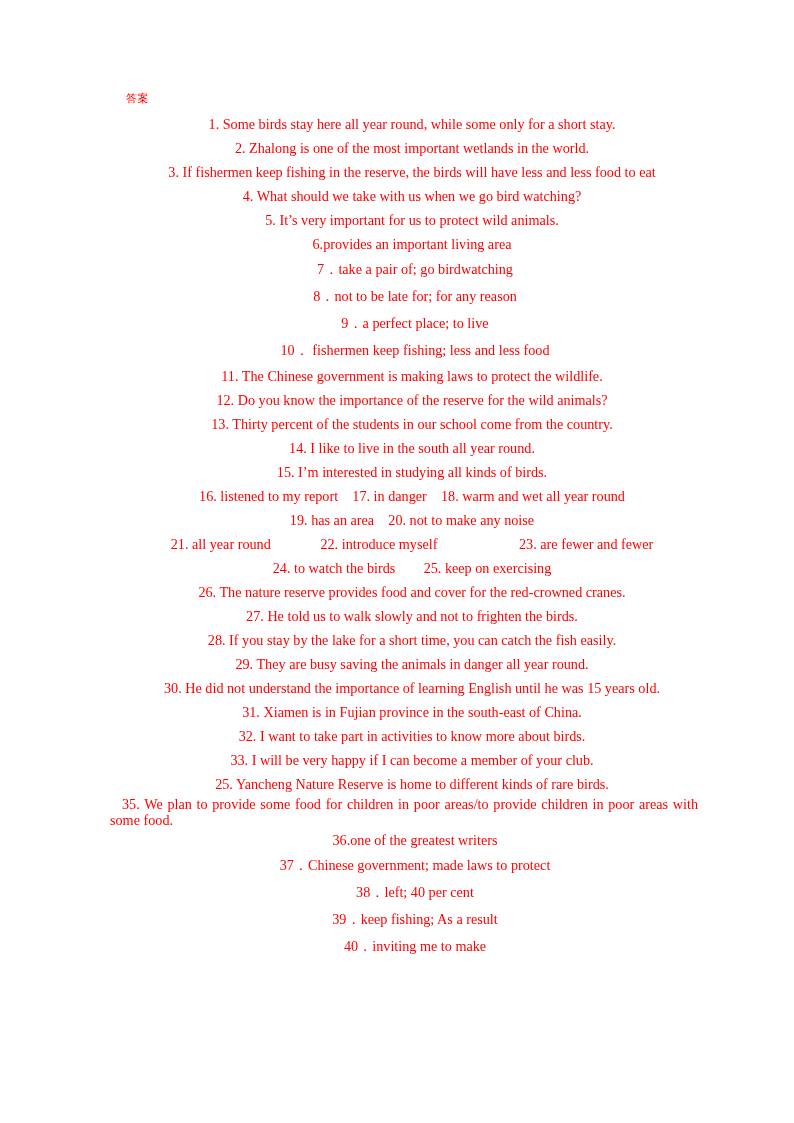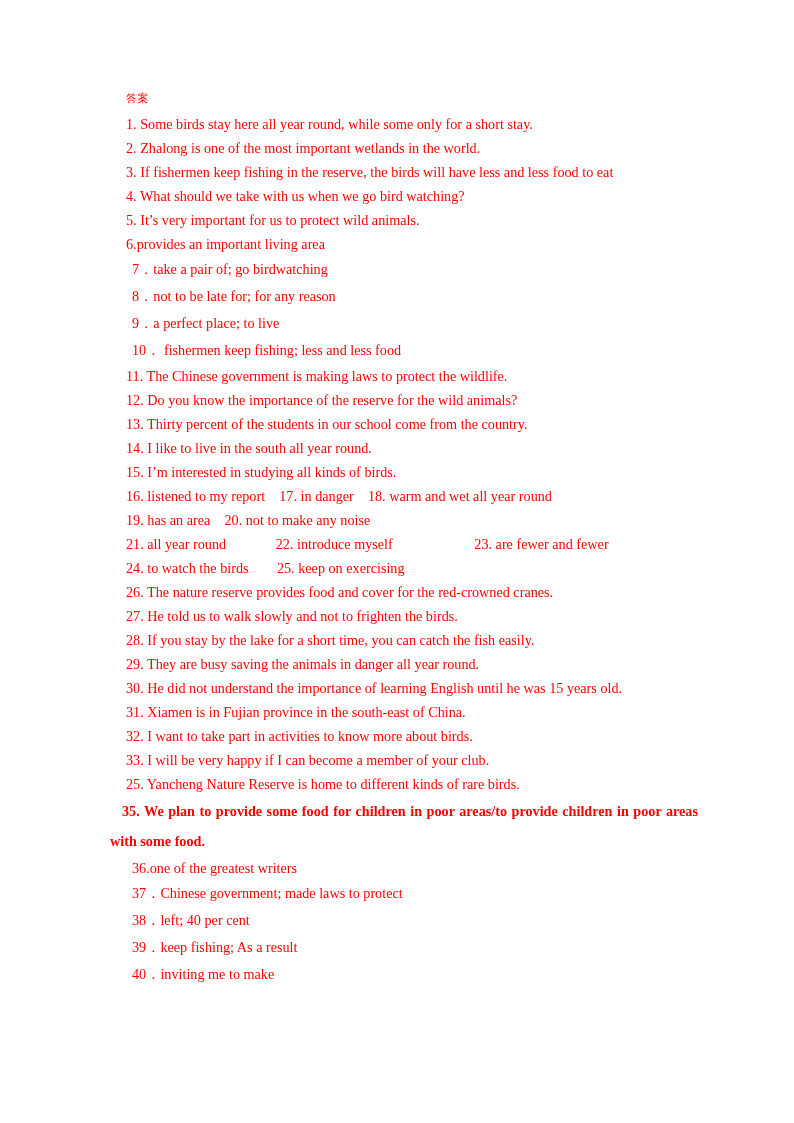--- a/index.html
+++ b/index.html
@@ -30,20 +30,21 @@
     margin: 0 0 2px 0;
     font-family: "DejaVu Sans", "Liberation Sans", sans-serif;
     letter-spacing: 0.5px;
   }
   
   .ans {
     font-size: 14.2px;
     line-height: 24px;
     white-space: pre;
     margin: 0;
+    text-align: center;
   }
   
   .grp-a .ans { line-height: 24px; }
   
   .ans.tight { }
   
   .ans.wide {
     line-height: 27px;
     padding-left: 6px;
   }
@@ -51,22 +52,21 @@
   .grp-c .ans { line-height: 24px; }
   
   .ans.multi { white-space: pre; }
   
   .ans.para {
     white-space: normal;
     text-align: justify;
     text-align-last: left;
     text-indent: 12px;
     margin-left: -16px;
-    line-height: 30px;
-    font-weight: bold;
+    line-height: 16px;
   }
   .ans.indent1 { padding-left: 6px; }
 </style>
 </head>
 <body>
 
 <div class="page">
 
   <div class="doc-title">答案</div>
 

